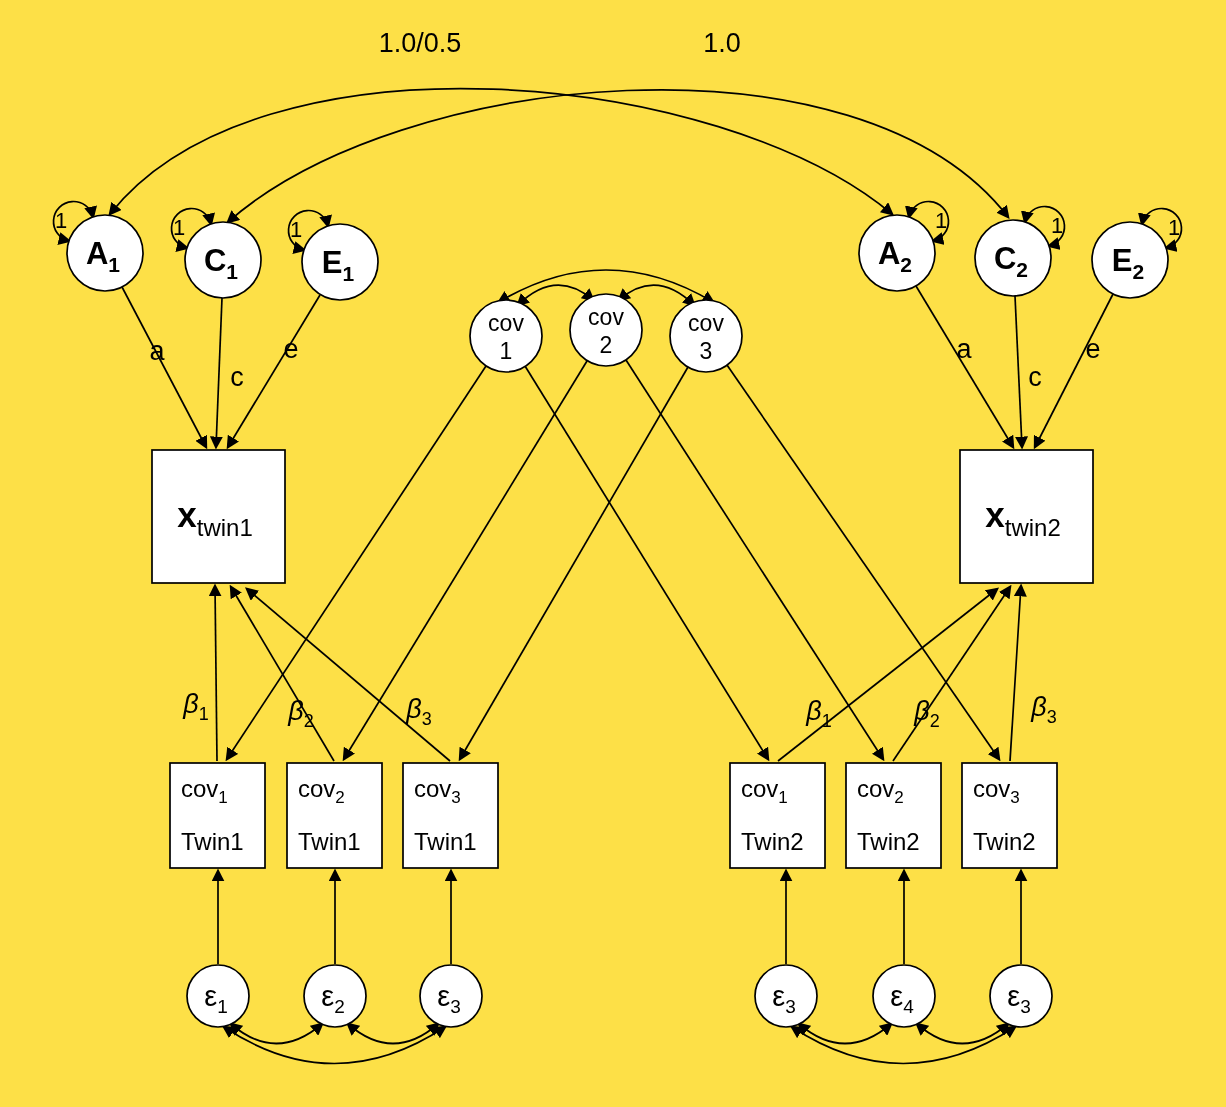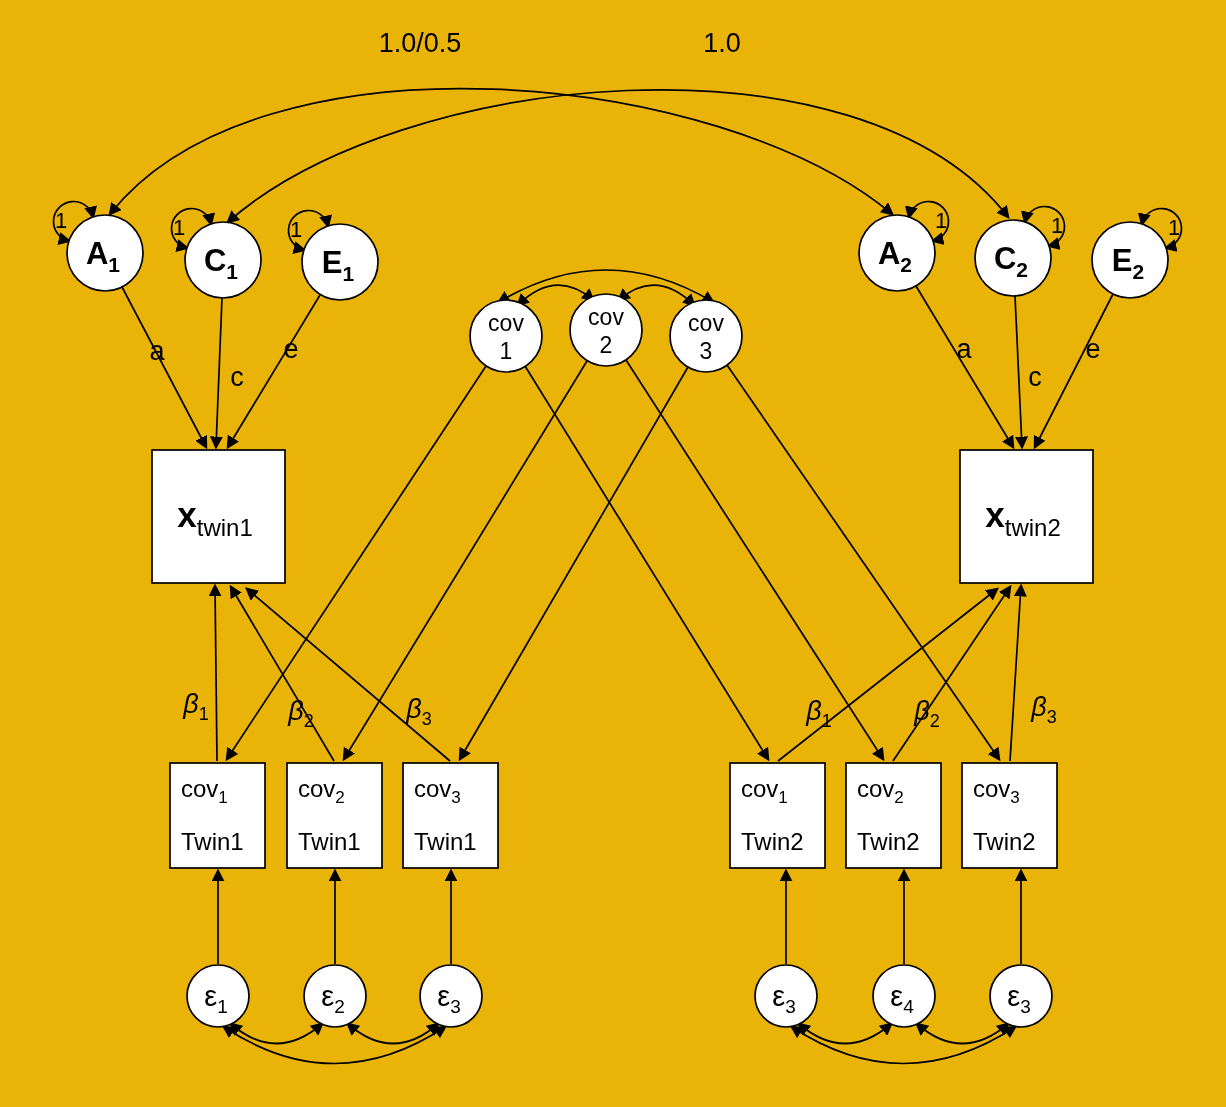--- a/index.html
+++ b/index.html
@@ -1,16 +1,16 @@
 <!DOCTYPE html>
 <html><head>
 <meta charset="utf-8">
 <style>
   html,body{margin:0;padding:0;background:#ffffff;}
-  .stage{position:relative;width:1226px;height:1107px;background:#eab308;overflow:hidden;}
+  .stage{position:relative;width:1226px;height:1107px;background:#fde047;overflow:hidden;}
   svg{display:block;}
   .edge{fill:none;stroke:#000;stroke-width:1.7px;}
   .node{fill:#ffffff;stroke:#000;stroke-width:1.7px;}
   #arrow path{fill:#000;stroke:none;}
   text{font-family:"Liberation Sans",sans-serif;fill:#000;}
   .t-latent{font-size:31px;font-weight:bold;}
   .t-latent-sub{font-size:21px;font-weight:bold;}
   .t-loop{font-size:22px;}
   .t-corr{font-size:27px;}
   .t-path{font-size:27px;}

